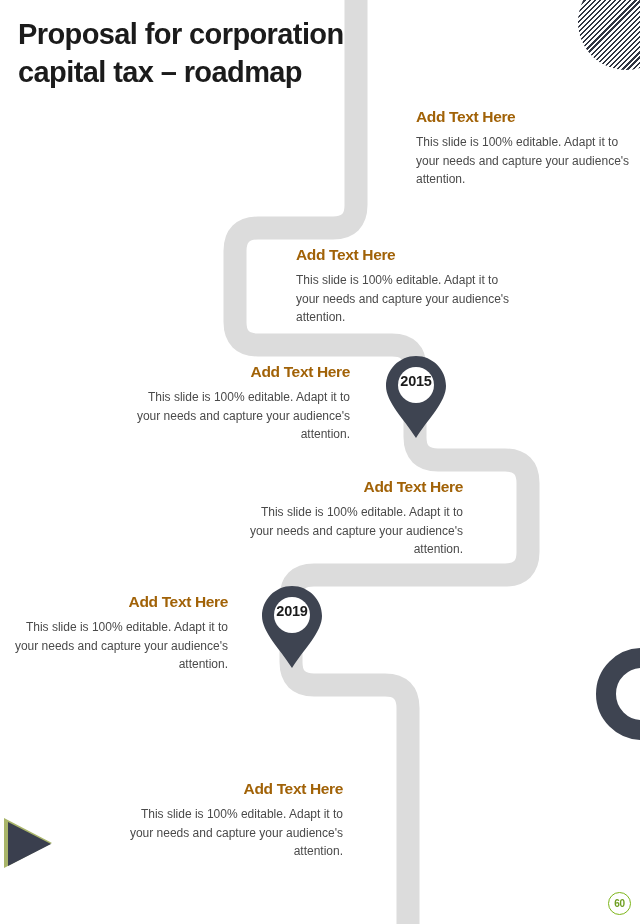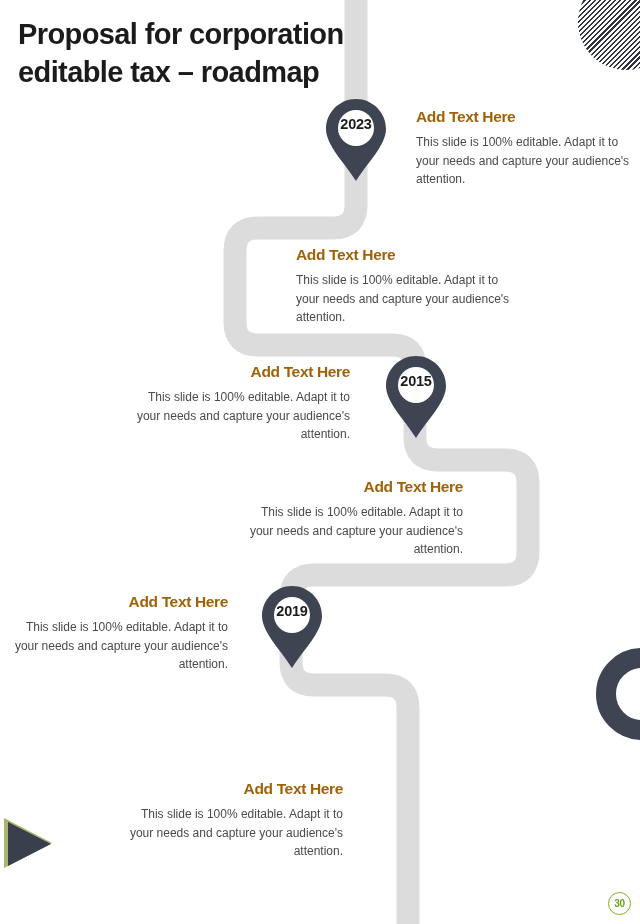--- a/index.html
+++ b/index.html
@@ -105,21 +105,21 @@
 
 <div id="slide">
 
   <div id="deco-stripe-circle"></div>
   <div id="deco-ring"></div>
   <div id="deco-triangle-wrap">
     <div id="deco-triangle-outline"></div>
     <div id="deco-triangle-solid"></div>
   </div>
 
-  <div id="title">Proposal for corporation editable tax – roadmap</div>
+  <div id="title">Proposal for corporation capital tax – roadmap</div>
 
   <svg id="road" viewBox="0 0 640 924">
     <path d="M 356,-10
              L 356,205
              Q 356,228 333,228
              L 258,228
              Q 235,228 235,251
              L 235,322
              Q 235,345 258,345
              L 392,345
@@ -132,27 +132,20 @@
              Q 528,575 505,575
              L 314,575
              Q 291,575 291,598
              L 291,662
              Q 291,685 314,685
              L 385,685
              Q 408,685 408,708
              L 408,934" fill="none" stroke="#DCDCDC" stroke-width="23" stroke-linecap="round"></path>
   </svg>
 
-  <div class="pin" style="left:322px; top:96px;">
-    <svg viewBox="0 0 68 88">
-      <path d="M34 3 C17.5 3 4 16.5 4 33 C4 49 22 66 34 85 C46 66 64 49 64 33 C64 16.5 50.5 3 34 3 Z" fill="#3E4451"></path>
-      <circle cx="34" cy="32" r="18" fill="#ffffff"></circle>
-    </svg>
-    <div class="pin-year">2023</div>
-  </div>
   <div class="block align-left" style="left:416px; top:108px;">
     <div class="block-title">Add Text Here</div>
     <div class="block-body">This slide is 100% editable. Adapt it to your needs and capture your audience's attention.</div>
   </div>
 
   <div class="block align-left" style="left:296px; top:246px;">
     <div class="block-title">Add Text Here</div>
     <div class="block-body">This slide is 100% editable. Adapt it to your needs and capture your audience's attention.</div>
   </div>
 
@@ -183,15 +176,15 @@
   <div class="block align-right" style="left:12px; top:593px;">
     <div class="block-title">Add Text Here</div>
     <div class="block-body">This slide is 100% editable. Adapt it to your needs and capture your audience's attention.</div>
   </div>
 
   <div class="block align-right" style="left:127px; top:780px;">
     <div class="block-title">Add Text Here</div>
     <div class="block-body">This slide is 100% editable. Adapt it to your needs and capture your audience's attention.</div>
   </div>
 
-  <div id="page-badge">30</div>
+  <div id="page-badge">60</div>
 
 </div>
 
 </body></html>

